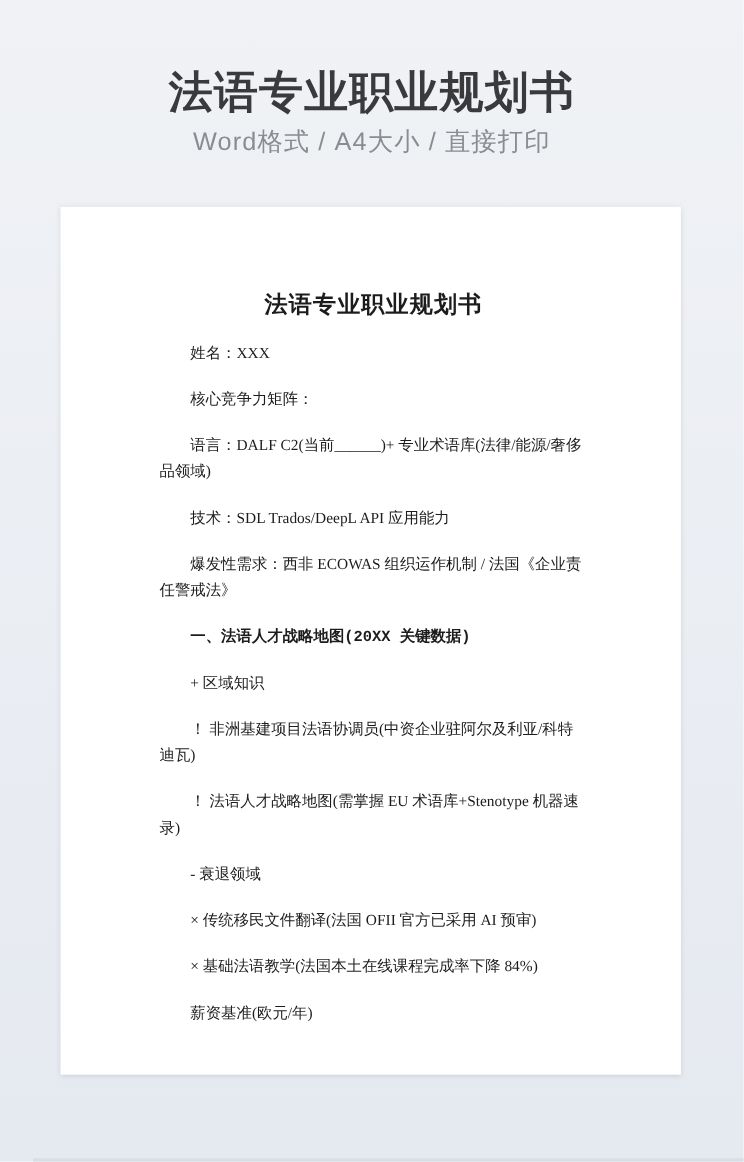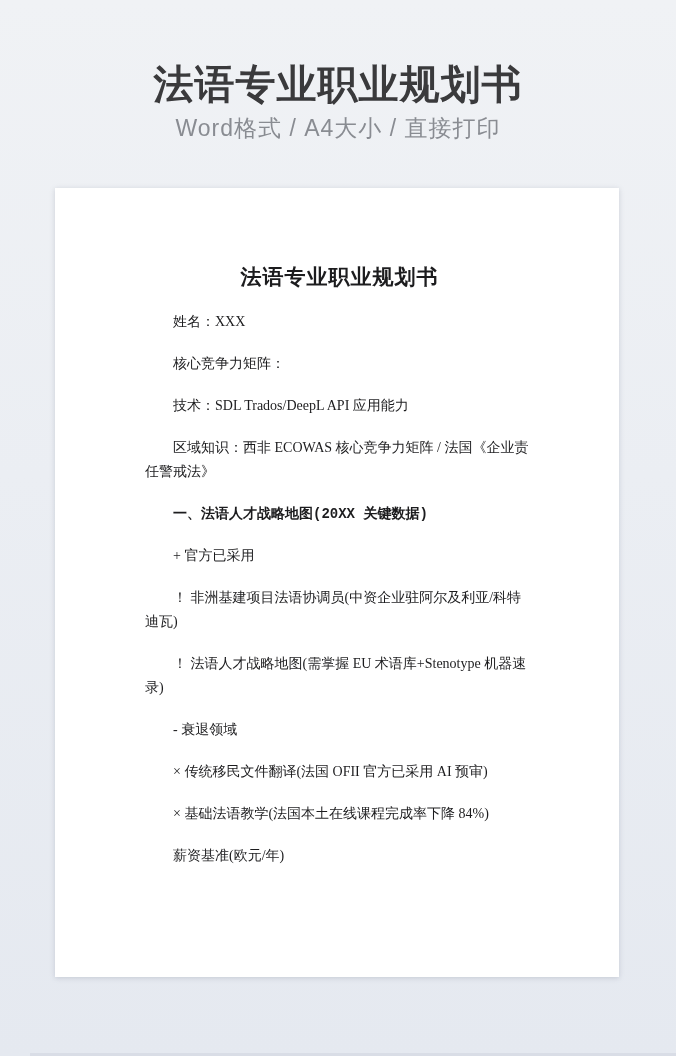--- a/index.html
+++ b/index.html
@@ -83,24 +83,25 @@
 <div class="header">
   <div class="header-title">法语专业职业规划书</div>
   <div class="header-subtitle">Word格式 / A4大小 / 直接打印</div>
 </div>
 
 <div class="paper">
   <div class="doc">
     <div class="doc-title">法语专业职业规划书</div>
     <p>姓名：XXX</p>
     <p>核心竞争力矩阵：</p>
+    <p>语言：DALF C2(当前______)+ 专业术语库(法律/能源/奢侈品领域)</p>
     <p>技术：SDL Trados/DeepL API 应用能力</p>
-    <p>区域知识：西非 ECOWAS 核心竞争力矩阵 / 法国《企业责任警戒法》</p>
+    <p>爆发性需求：西非 ECOWAS 组织运作机制 / 法国《企业责任警戒法》</p>
     <p class="bold">一、法语人才战略地图(20XX 关键数据)</p>
-    <p>+ 官方已采用</p>
+    <p>+ 区域知识</p>
     <p>！ 非洲基建项目法语协调员(中资企业驻阿尔及利亚/科特迪瓦)</p>
     <p>！ 法语人才战略地图(需掌握 EU 术语库+Stenotype 机器速录)</p>
     <p>- 衰退领域</p>
     <p>× 传统移民文件翻译(法国 OFII 官方已采用 AI 预审)</p>
     <p>× 基础法语教学(法国本土在线课程完成率下降 84%)</p>
     <p>薪资基准(欧元/年)</p>
   </div>
 </div>
 
 <div class="next-page-edge"></div>

